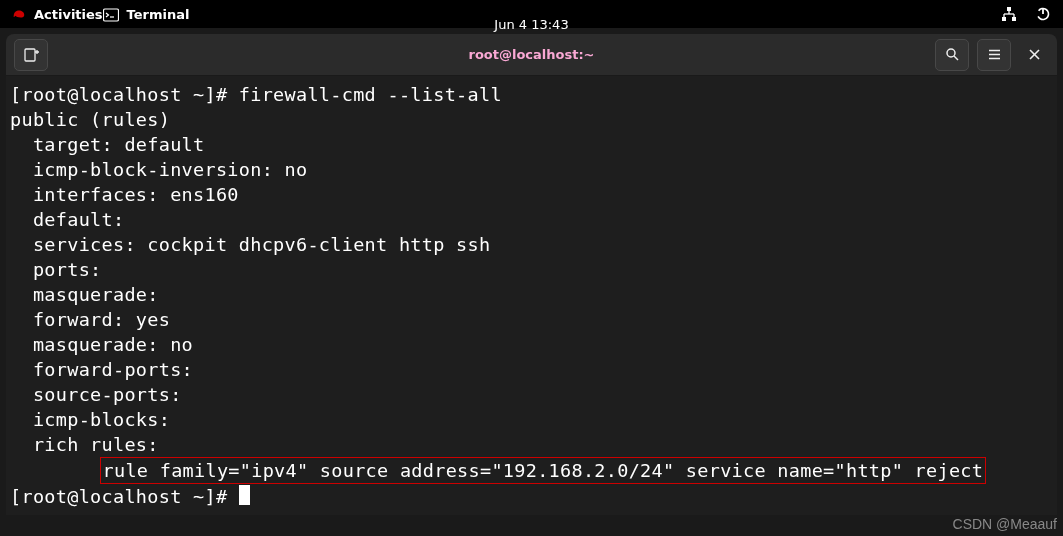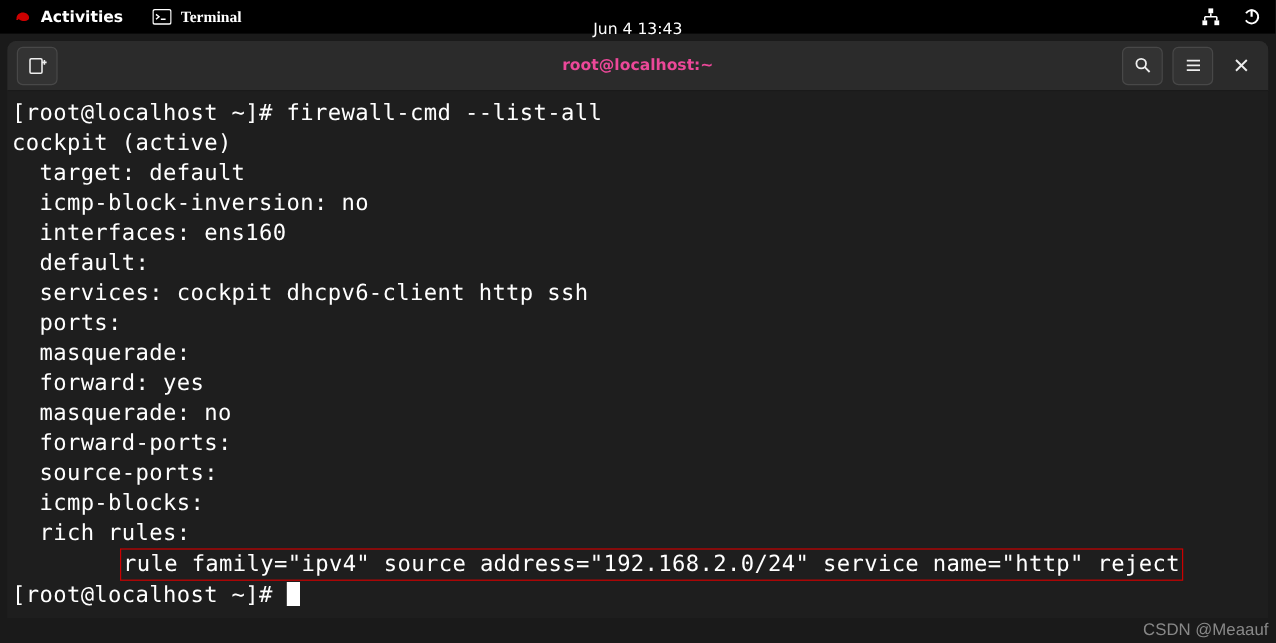--- a/index.html
+++ b/index.html
@@ -22,39 +22,37 @@
       display: flex;
       align-items: center;
       justify-content: space-between;
       padding: 0 12px;
       font-size: 13px;
       font-weight: 600;
     }
     .topbar-left {
       display: flex;
       align-items: center;
-      gap: 24px;
     }
     .activities {
       display: flex;
       align-items: center;
       gap: 8px;
     }
     .redhat-icon {
       width: 14px;
       height: 14px;
       display: inline-flex;
       align-items: center;
       justify-content: center;
     }
     .terminal-launcher {
       display: flex;
-      align-items: center;
+      align-items: flex-end;
       gap: 8px;
-      font-family: Liberation Serif, serif;
     }
     .terminal-icon {
       width: 16px;
       height: 14px;
       display: inline-flex;
     }
     .topbar-center {
       position: absolute;
       left: 50%;
       transform: translateX(-50%);
@@ -99,21 +97,21 @@
       justify-content: center;
       margin: 0 2px;
       cursor: pointer;
     }
     .titlebar-title {
       position: absolute;
       left: 50%;
       transform: translateX(-50%);
       font-size: 13px;
       font-weight: 600;
-      color: #ec4899;
+      color: #f9a8d4;
     }
     .titlebar-right {
       margin-left: auto;
       display: flex;
       align-items: center;
       gap: 4px;
     }
     .close-btn {
       width: 34px;
       height: 32px;
@@ -228,21 +226,21 @@
       </div>
       <div class="close-btn">
         <svg width="13" height="13" viewBox="0 0 13 13">
             <line x1="2" y1="2" x2="11" y2="11" stroke="#eeeeee" stroke-width="1.6"></line>
             <line x1="11" y1="2" x2="2" y2="11" stroke="#eeeeee" stroke-width="1.6"></line>
           </svg>
       </div>
     </div>
   </div>
   <div class="terminal-body"><span>[root@localhost ~]# firewall-cmd --list-all</span>
-<span>cockpit (active)</span>
+<span>public (rules)</span>
 <span>  target: default</span>
 <span>  icmp-block-inversion: no</span>
 <span>  interfaces: ens160</span>
 <span>  default: </span>
 <span>  services: cockpit dhcpv6-client http ssh</span>
 <span>  ports: </span>
 <span>  masquerade: </span>
 <span>  forward: yes</span>
 <span>  masquerade: no</span>
 <span>  forward-ports: </span>

